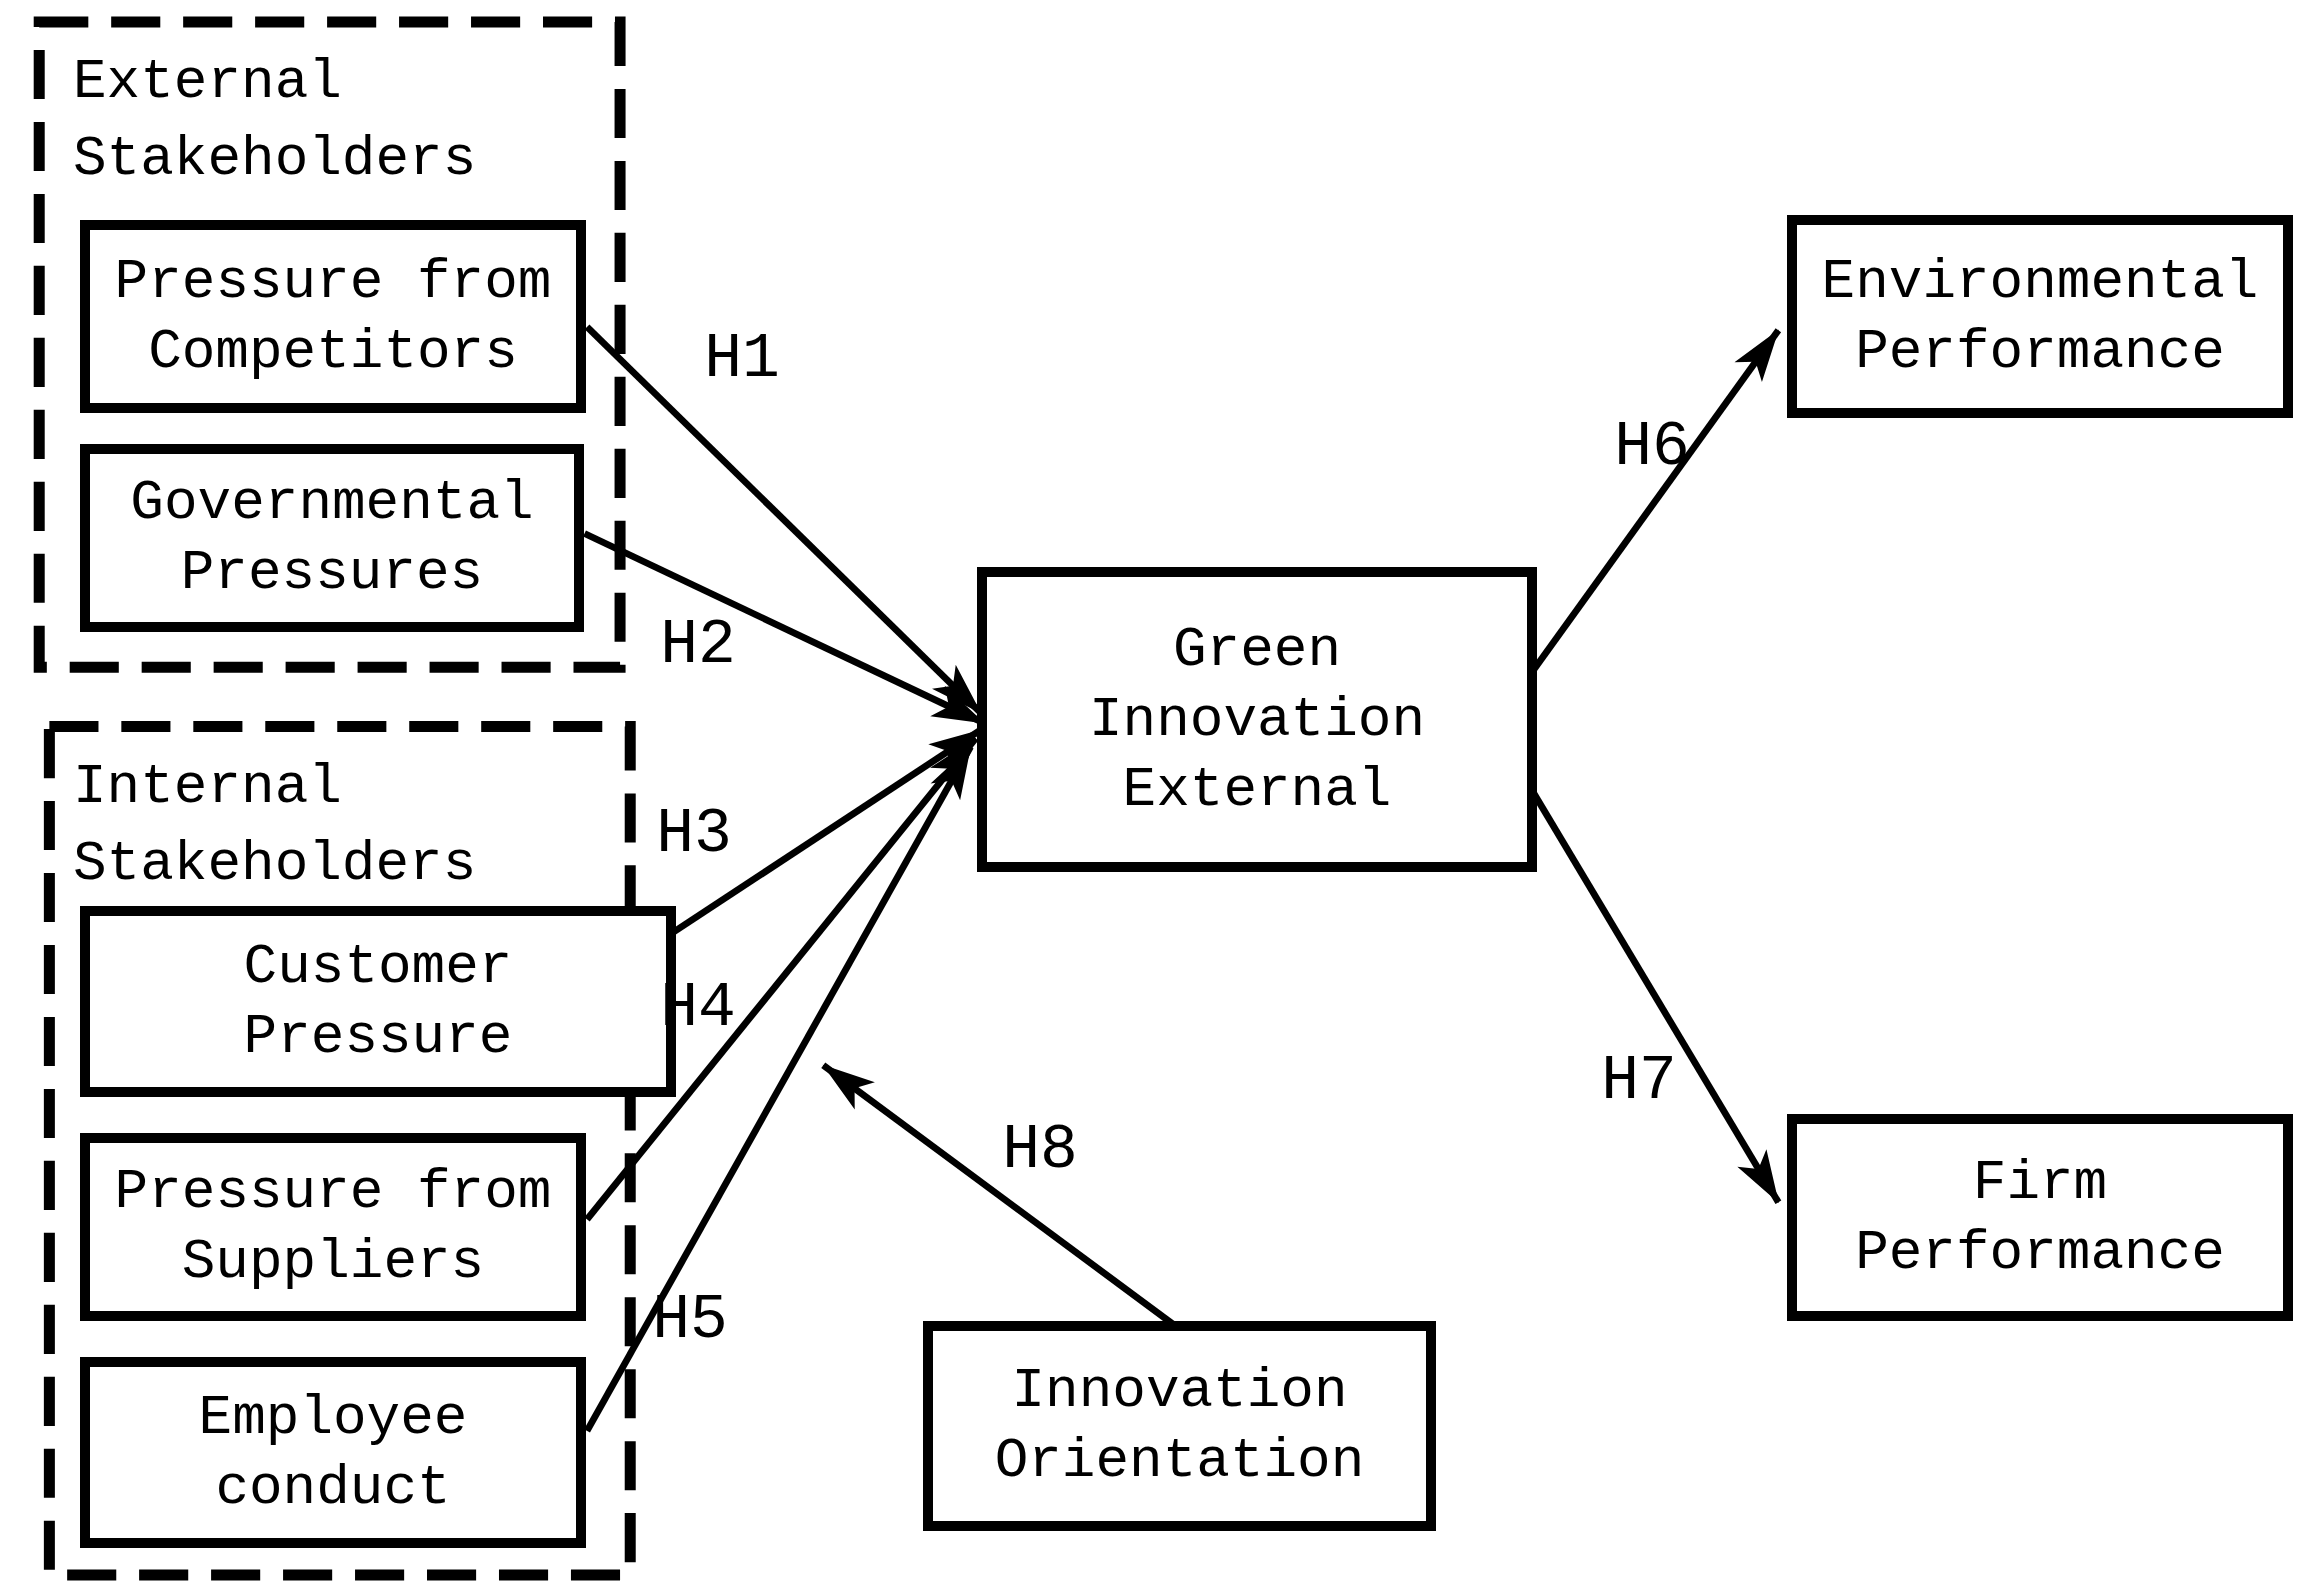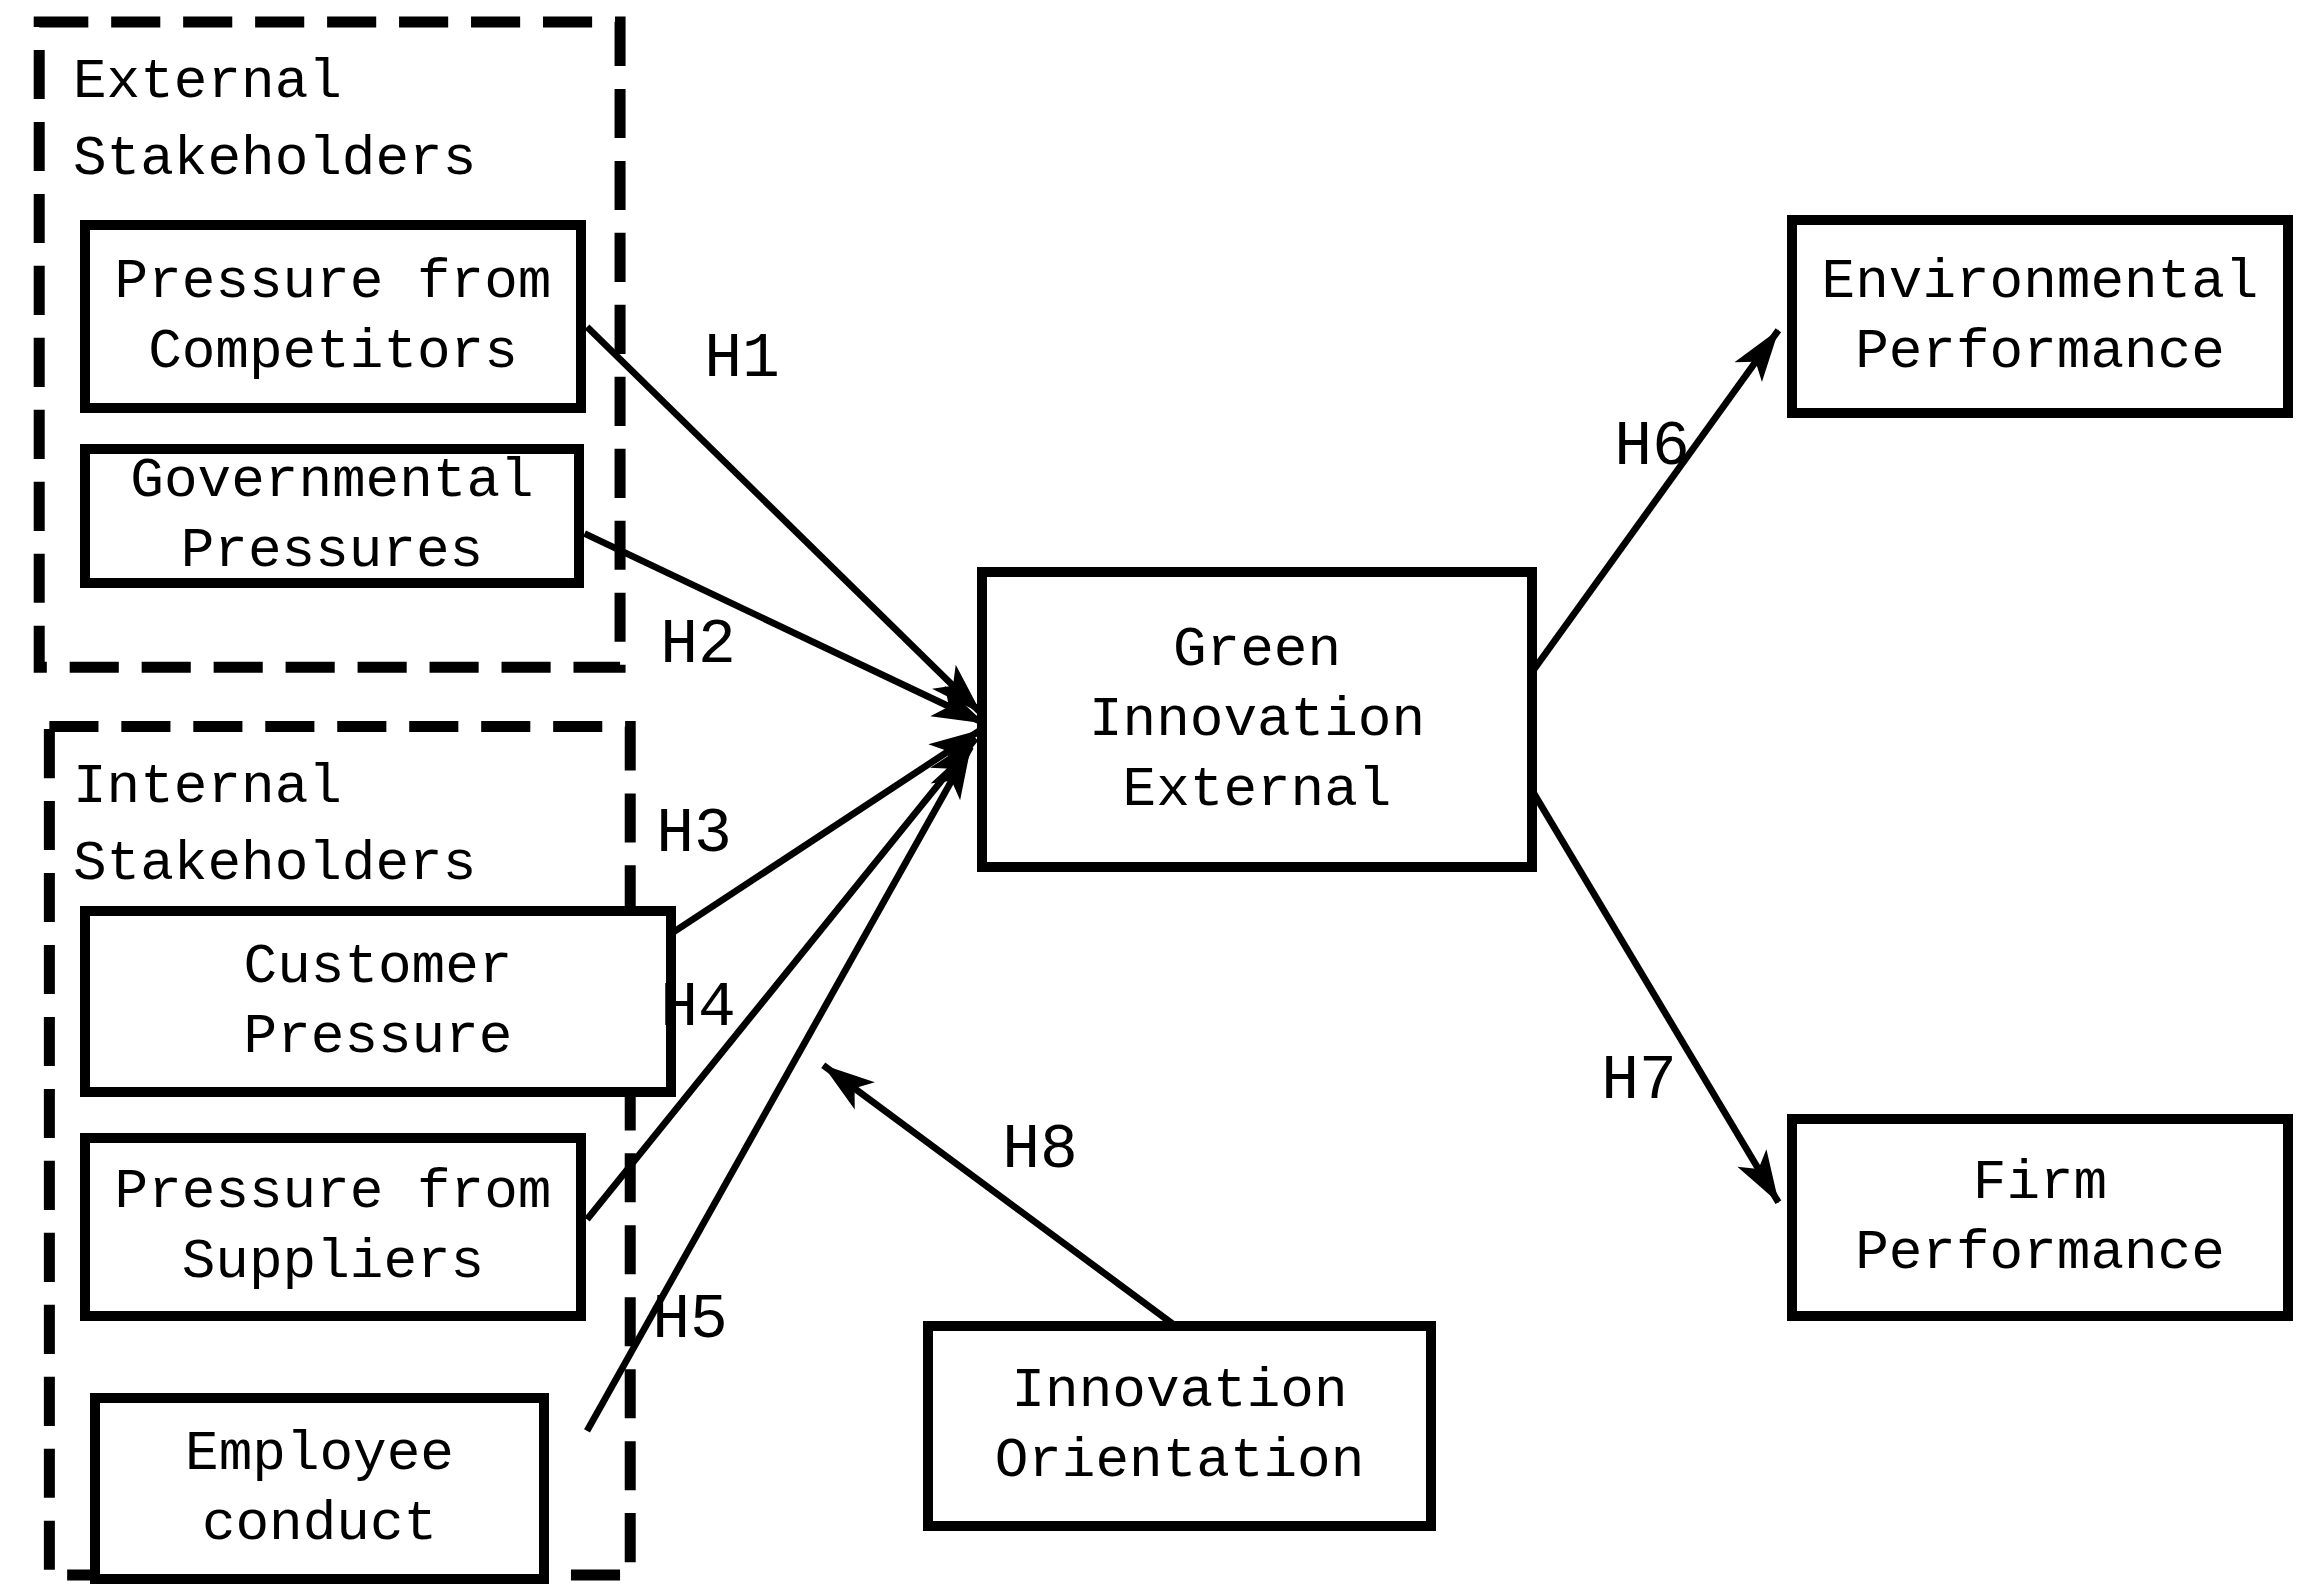--- a/index.html
+++ b/index.html
@@ -47,24 +47,24 @@
   .hlabel {
     position: absolute;
     transform: translate(-50%, -50%);
     font-size: 63px;
     line-height: 1;
     z-index: 3;
     white-space: nowrap;
   }
   
   #node-pressure-competitors   { left: 80px;   top: 220px;  width: 506px; height: 193px; }
-  #node-governmental-pressures { left: 80px;   top: 444px;  width: 504px; height: 144px; }
+  #node-governmental-pressures { left: 80px;   top: 444px;  width: 504px; height: 188px; }
   #node-customer-pressure      { left: 80px;   top: 906px; width: 596px; height: 191px; }
   #node-pressure-suppliers     { left: 80px;   top: 1133px; width: 506px; height: 188px; }
-  #node-employee-conduct       { left: 90px;   top: 1357px; width: 459px; height: 191px; margin-top: 36px; }
+  #node-employee-conduct       { left: 80px;   top: 1357px; width: 506px; height: 191px; }
   #node-green-innovation       { left: 943px; top: 567px;  width: 560px; height: 305px; margin-left: 34px; }
   #node-environmental-performance { left: 1787px; top: 215px;  width: 506px; height: 203px; }
   #node-firm-performance          { left: 1787px; top: 1114px; width: 506px; height: 207px; }
   #node-innovation-orientation    { left: 923px; top: 1321px; width: 513px; height: 210px; }
   
   #label-external-group { left: 73px; top: 44px; }
   #label-internal-group { left: 73px; top: 749px; }
   
   #hlabel-h1 { left: 742px;  top: 359px; }
   #hlabel-h2 { left: 698px;  top: 645px; text-align: right; }

